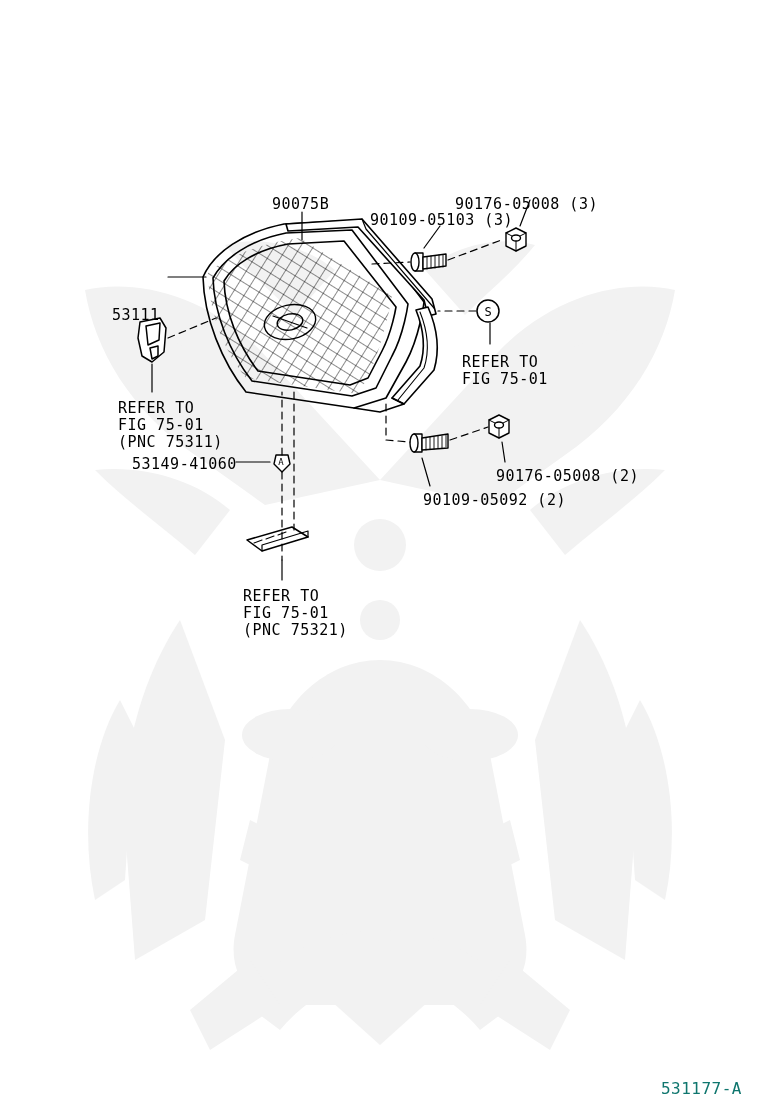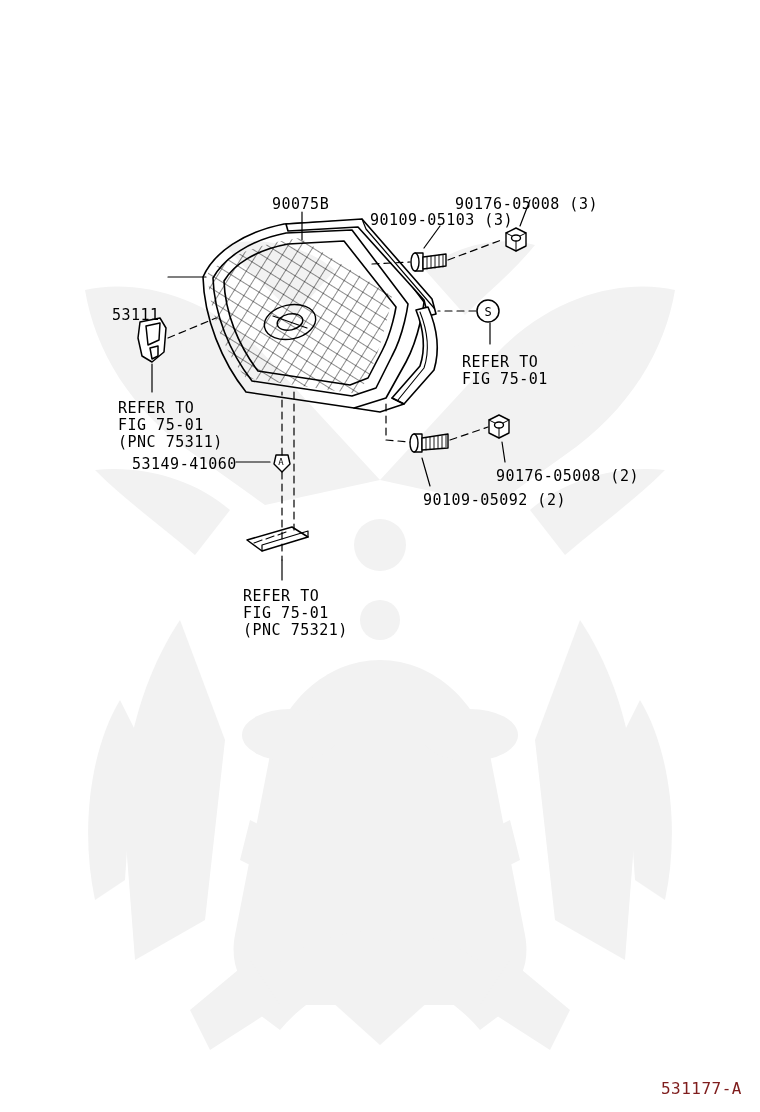--- a/index.html
+++ b/index.html
@@ -38,21 +38,21 @@
   .label.multiline {
     line-height: 17px;
   }
   .figno {
     position: absolute;
     right: 18px;
     bottom: 14px;
     font-family: "DejaVu Sans Mono", "Liberation Mono", monospace;
     font-size: 16px;
     letter-spacing: 0.5px;
-    color: #7f1d1d;
+    color: #0f766e;
     white-space: pre;
   }
   .wm {
     position: absolute;
     pointer-events: none;
   }
 </style>
 </head>
 <body>
 

